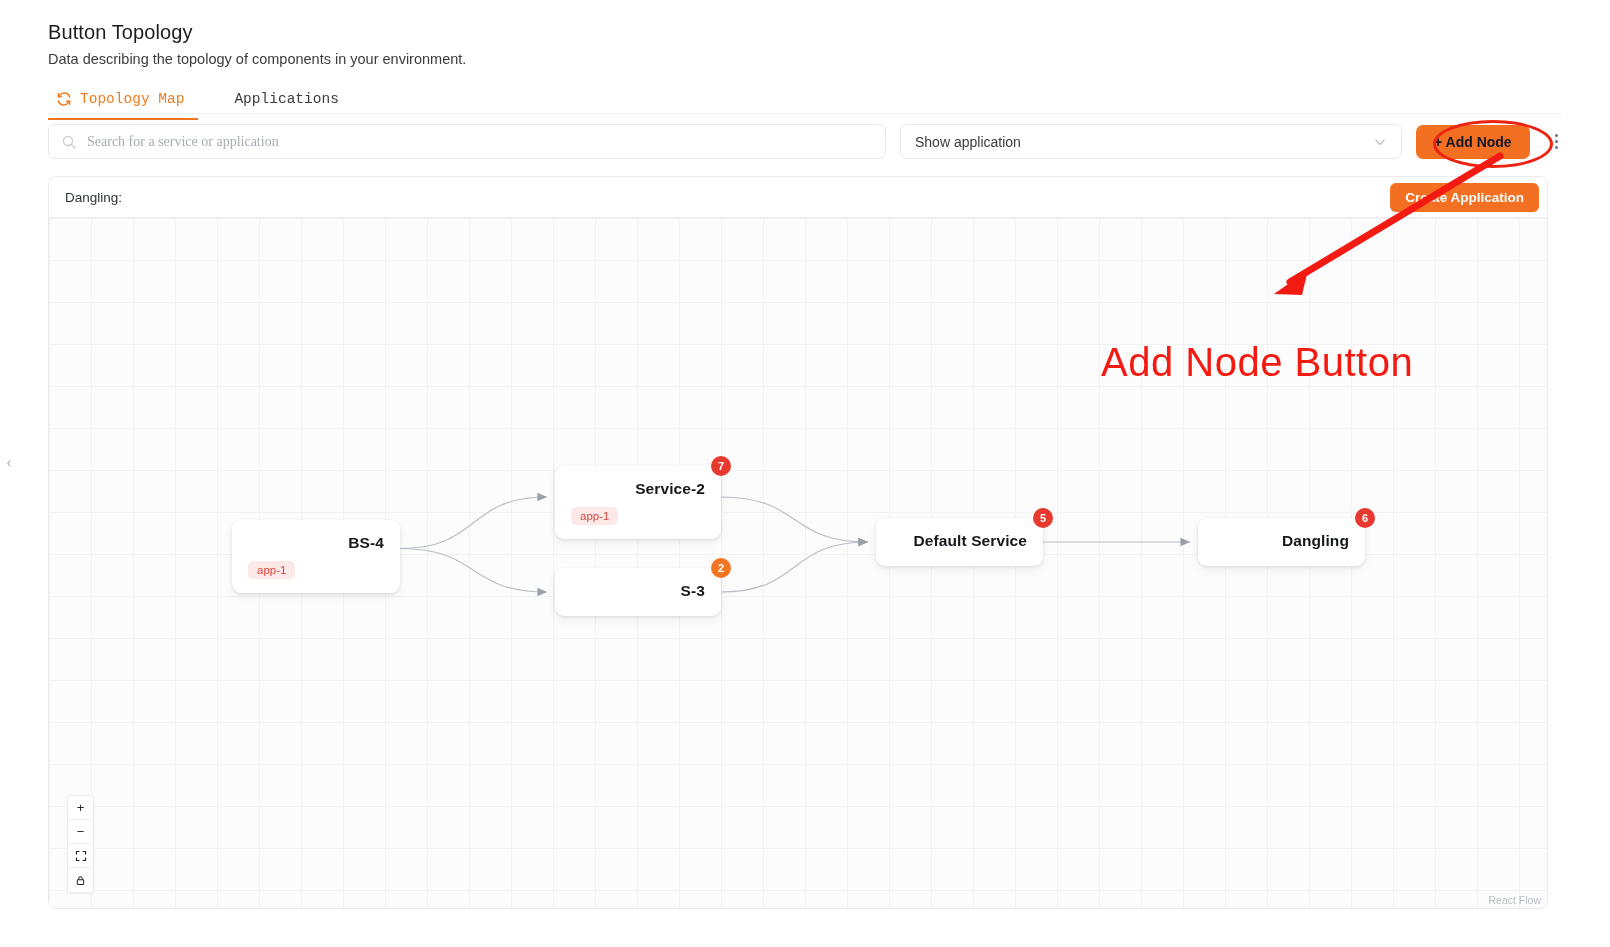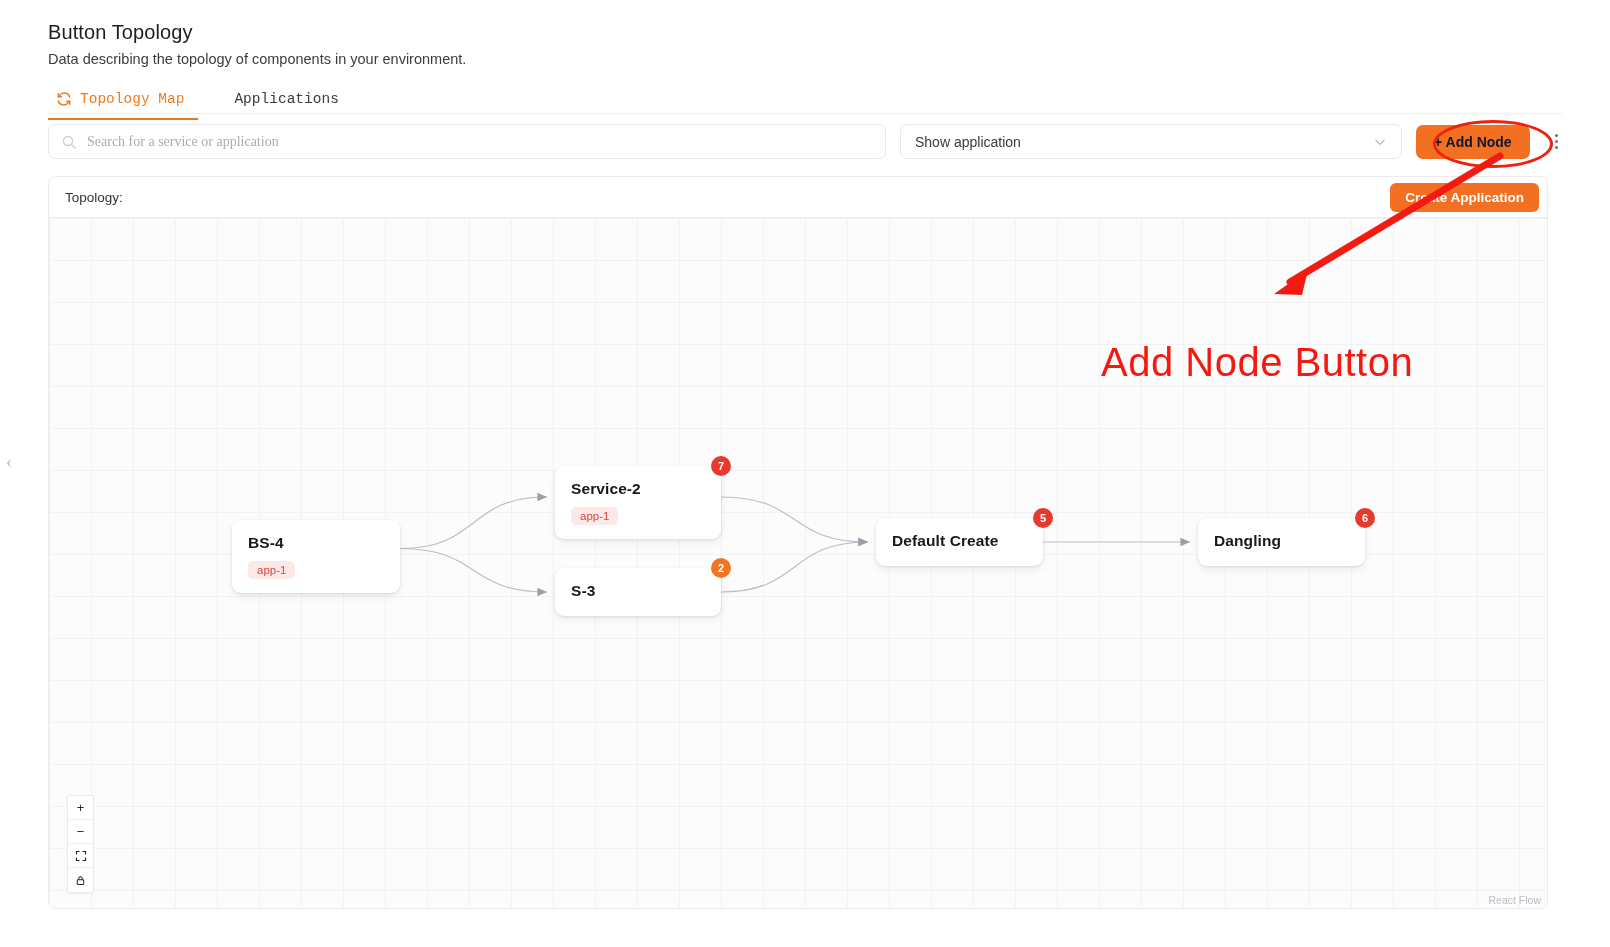--- a/index.html
+++ b/index.html
@@ -119,20 +119,21 @@
       linear-gradient(to bottom, #f1f2f4 1px, transparent 1px);
     background-size: 42px 42px;
   }
 
   
   .node {
     position: absolute; background: #fff; border-radius: 9px;
     box-shadow: 0 1px 3px rgba(16,24,40,.10), 0 4px 10px rgba(16,24,40,.06);
     padding: 14px 16px; display: flex; flex-direction: column; gap: 9px;
     cursor: pointer;
+    align-items: flex-end;
   }
   .node-title { font-size: 15.5px; font-weight: 700; color: #16181d; letter-spacing: .1px; }
   .node-badge-app {
     align-self: flex-start;
     background: #fde8e8; color: #d8453c;
     font-size: 11.5px; padding: 3px 9px; border-radius: 5px; font-weight: 500;
   }
   .count-badge {
     position: absolute; width: 20px; height: 20px; border-radius: 50%;
     color: #fff; font-size: 11px; font-weight: 700;
@@ -217,21 +218,21 @@
   <div class="kebab">
     <span></span>
       <span></span>
       <span></span>
   </div>
 </div>
 
 <div class="canvas-card">
 
   <div class="canvas-topbar">
-    <span class="selected-label">Topology:</span>
+    <span class="selected-label">Dangling:</span>
     <button class="create-app-btn">Create Application</button>
   </div>
 
   <div class="flow" id="flow">
 
     <svg id="edge-layer" width="1498" height="691" style="position:absolute;left:0;top:0;pointer-events:none;">
       <defs>
         <marker id="arrow" markerWidth="9" markerHeight="9" refX="8" refY="4.5" orient="auto">
           <path d="M0,1 L8,4.5 L0,8 z" fill="#9aa0a8"></path>
         </marker>
@@ -253,21 +254,21 @@
         <div class="node" style="left: 506px; top: 248px; width: 166px; min-height: 62px;">
           <div class="node-title">Service-2</div>
           <div class="node-badge-app">app-1</div>
         </div>
         <div class="count-badge" style="background: rgb(232, 57, 47); left: 662px; top: 238px;">7</div>
         <div class="node" style="left: 506px; top: 350px; width: 166px; min-height: 48px;">
           <div class="node-title">S-3</div>
         </div>
         <div class="count-badge" style="background: rgb(243, 116, 33); left: 662px; top: 340px;">2</div>
         <div class="node" style="left: 827px; top: 300px; width: 167px; min-height: 48px;">
-          <div class="node-title">Default Create</div>
+          <div class="node-title">Default Service</div>
         </div>
         <div class="count-badge" style="background: rgb(232, 57, 47); left: 984px; top: 290px;">5</div>
         <div class="node" style="left: 1149px; top: 300px; width: 167px; min-height: 48px;">
           <div class="node-title">Dangling</div>
         </div>
         <div class="count-badge" style="background: rgb(232, 57, 47); left: 1306px; top: 290px;">6</div>
       </div>
 
     <div class="annot-label" style="left:1052px; top:122px;">Add Node Button</div>
 

